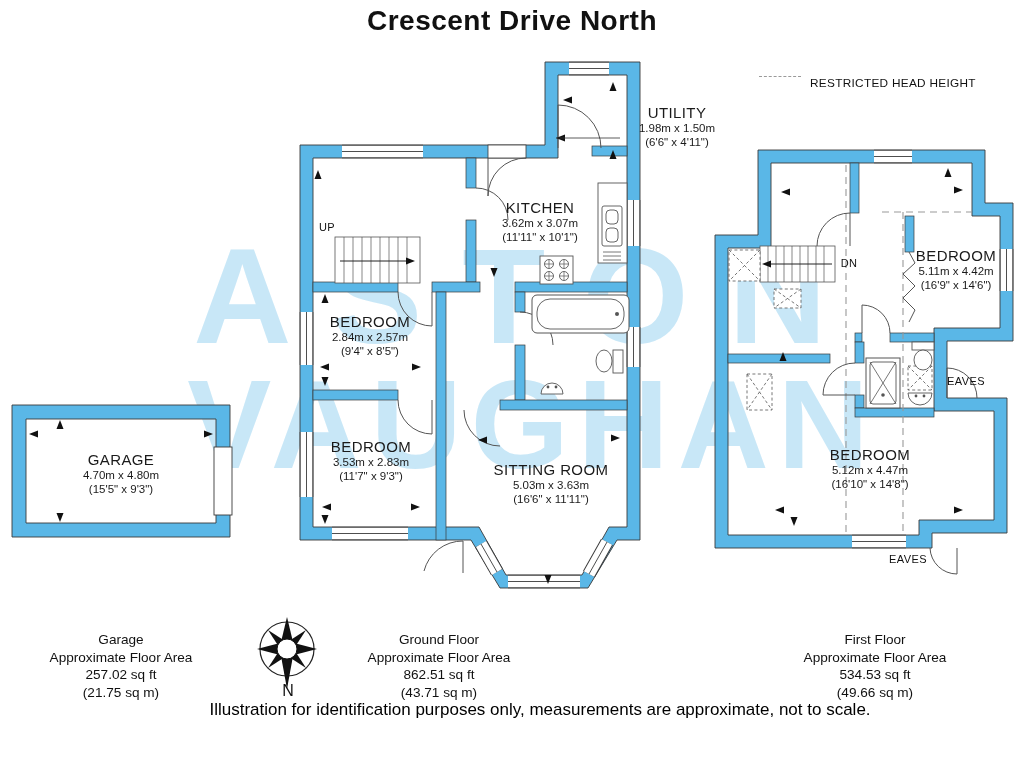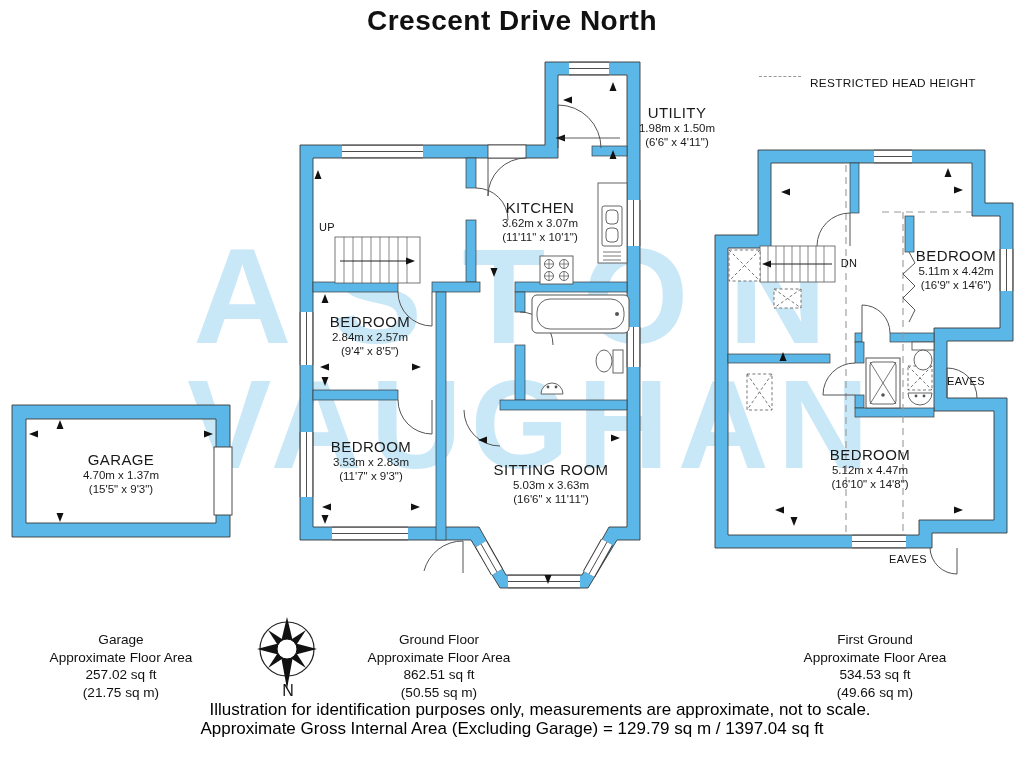--- a/index.html
+++ b/index.html
@@ -347,21 +347,21 @@
     <div>3.53m x 2.83m</div>
     <div>(11'7" x 9'3")</div>
   </div>
   <div class="lbl" style="left:551px;top:485px;text-align:center;">
     <div class="rname">SITTING ROOM</div>
     <div>5.03m x 3.63m</div>
     <div>(16'6" x 11'11")</div>
   </div>
   <div class="lbl" style="left:121px;top:475px;">
     <div class="rname">GARAGE</div>
-    <div>4.70m x 1.37m</div>
+    <div>4.70m x 4.80m</div>
     <div>(15'5" x 9'3")</div>
   </div>
   <div class="lbl" style="left:956px;top:271px;">
     <div class="rname">BEDROOM</div>
     <div>5.11m x 4.42m</div>
     <div>(16'9" x 14'6")</div>
   </div>
   <div class="lbl" style="left:870px;top:470px;">
     <div class="rname">BEDROOM</div>
     <div>5.12m x 4.47m</div>
@@ -377,25 +377,24 @@
   <div class="area-block" style="left:121px;">
     <div>Garage</div>
     <div>Approximate Floor Area</div>
     <div>257.02 sq ft</div>
     <div>(21.75 sq m)</div>
   </div>
   <div class="area-block" style="left:439px;">
     <div>Ground Floor</div>
     <div>Approximate Floor Area</div>
     <div>862.51 sq ft</div>
-    <div>(50.55 sq m)</div>
+    <div>(43.71 sq m)</div>
   </div>
   <div class="area-block" style="left:875px;">
-    <div>First Ground</div>
+    <div>First Floor</div>
     <div>Approximate Floor Area</div>
     <div>534.53 sq ft</div>
     <div>(49.66 sq m)</div>
   </div>
 
-  <div class="footer" id="footer1">Approximate Gross Internal Area (Excluding Garage) = 129.79 sq m / 1397.04 sq ft</div>
   <div class="footer" id="footer2">Illustration for identification purposes only, measurements are approximate, not to scale.</div>
 
 </div>
 
 </body></html>

